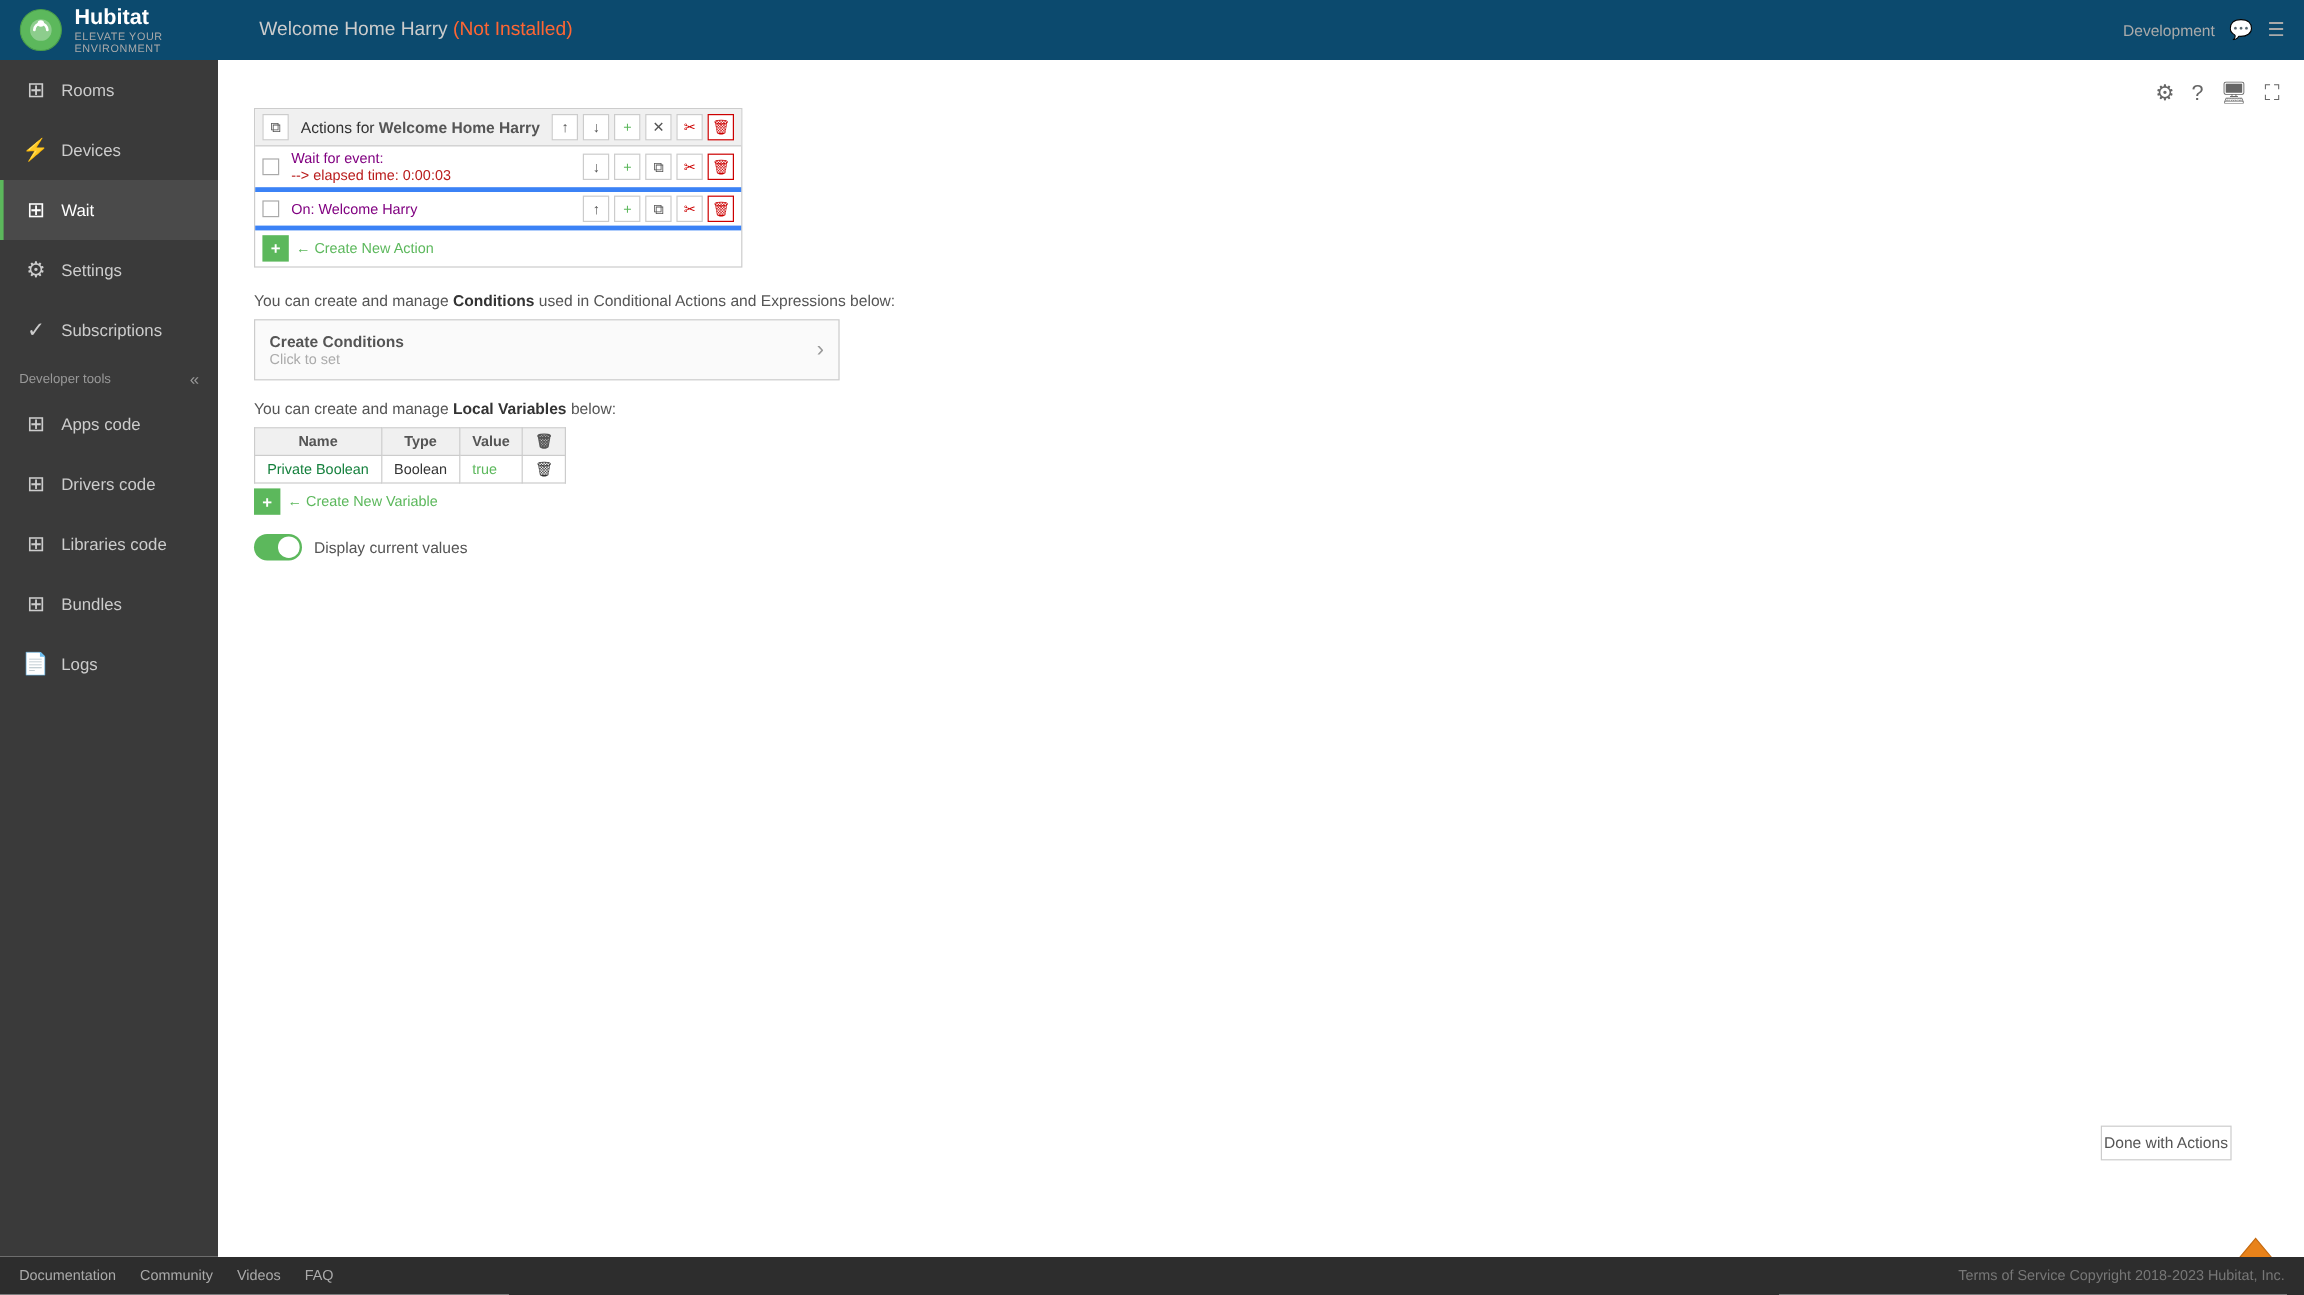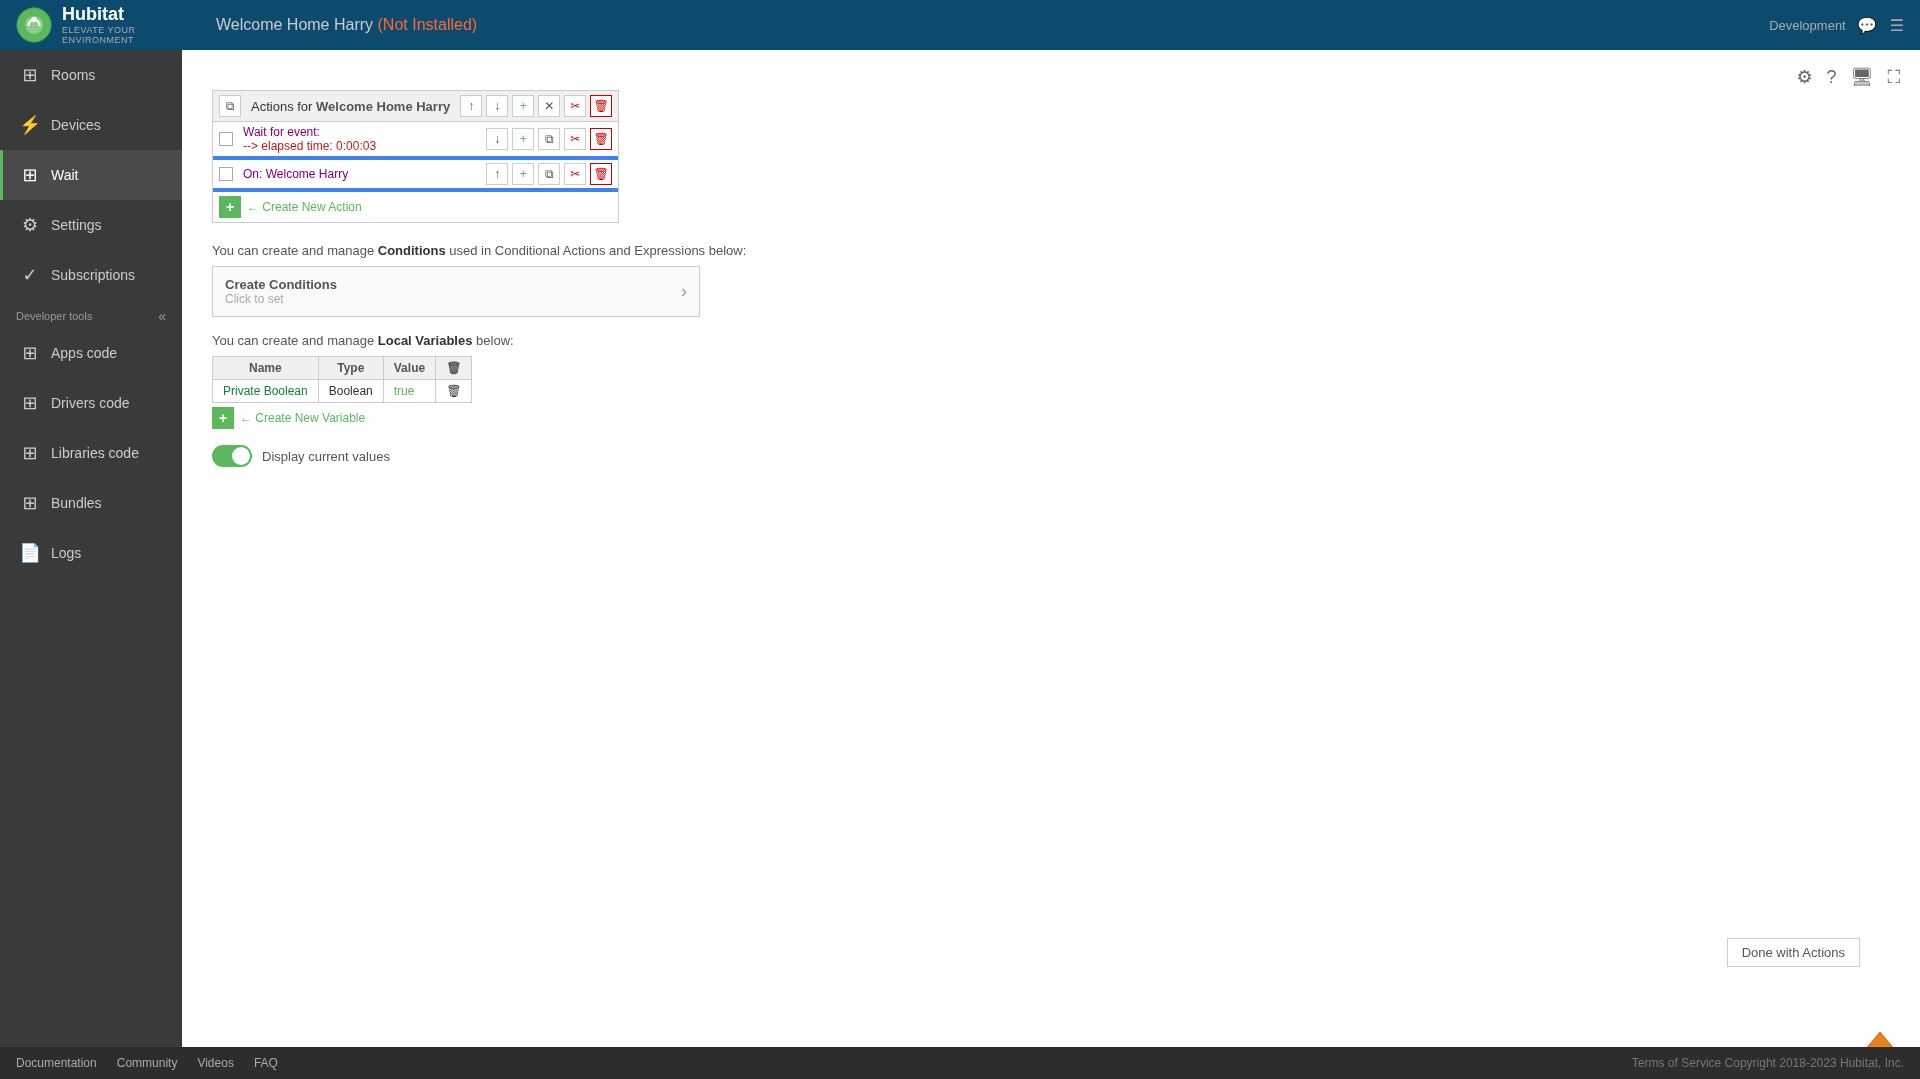--- a/index.html
+++ b/index.html
@@ -287,21 +287,21 @@
     }
     .toggle-label { font-size: 13px; color: #555; }
 
     
     .done-btn {
       position: absolute;
       bottom: 80px;
       right: 60px;
       background: white;
       border: 1px solid #ccc;
-      padding: 6px 14px;
+      padding: 6px 2px;
       font-size: 13px;
       color: #555;
       cursor: pointer;
     }
 
     
     .arrow-pointer {
       position: absolute;
       bottom: 20px;
       right: 70px;

